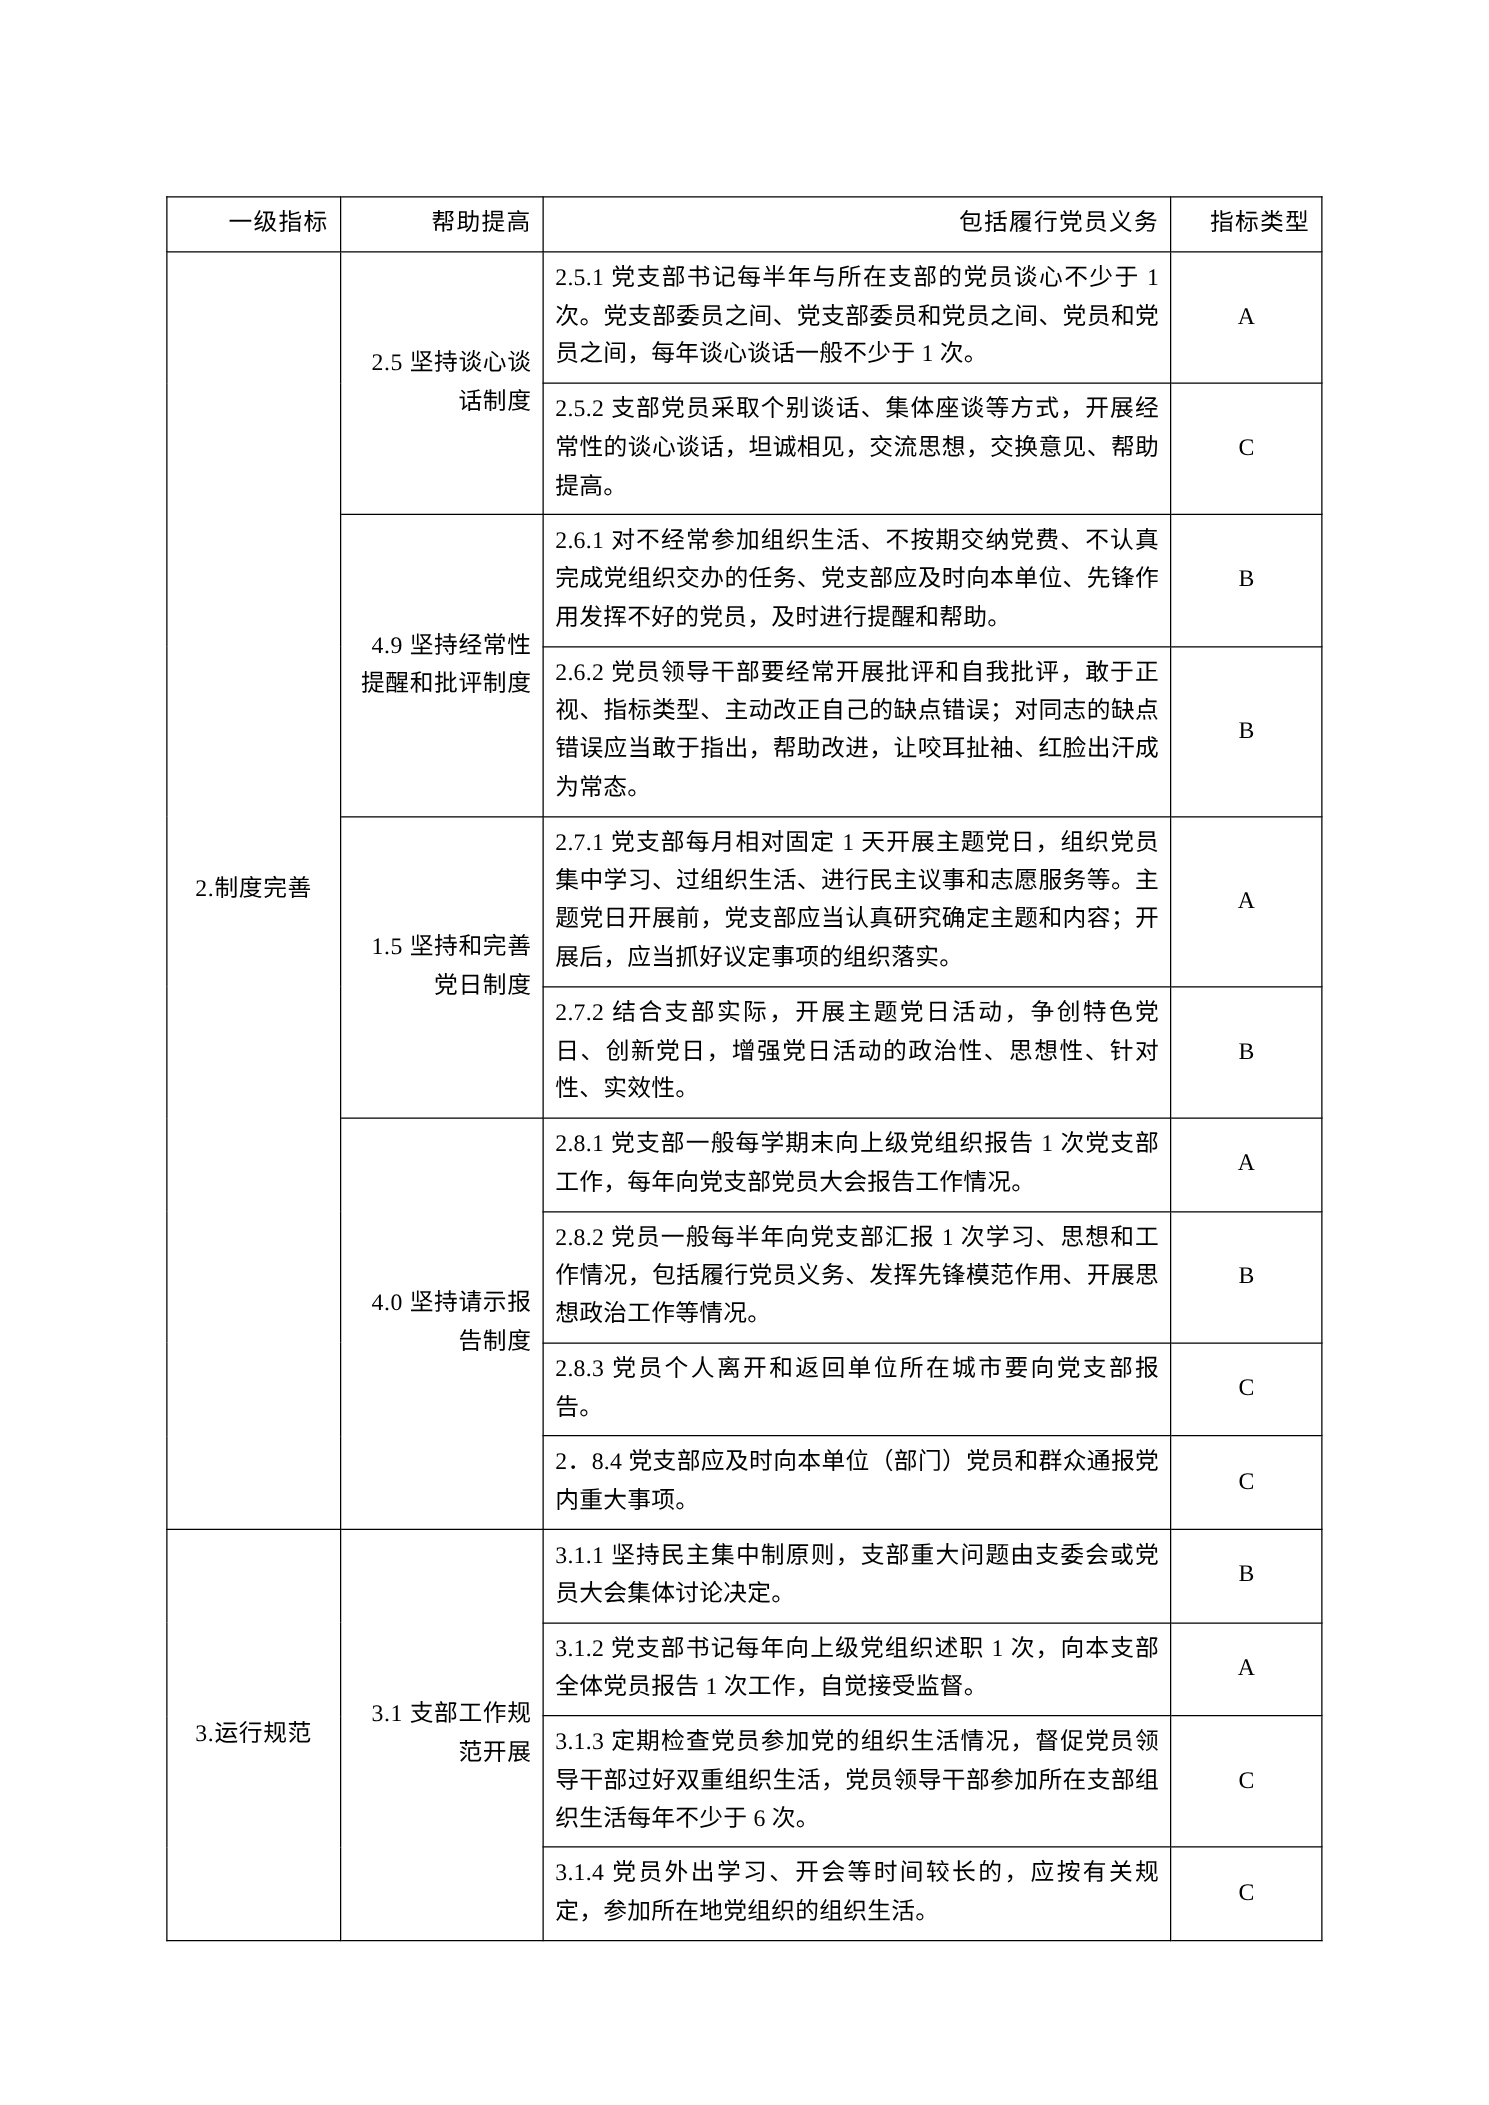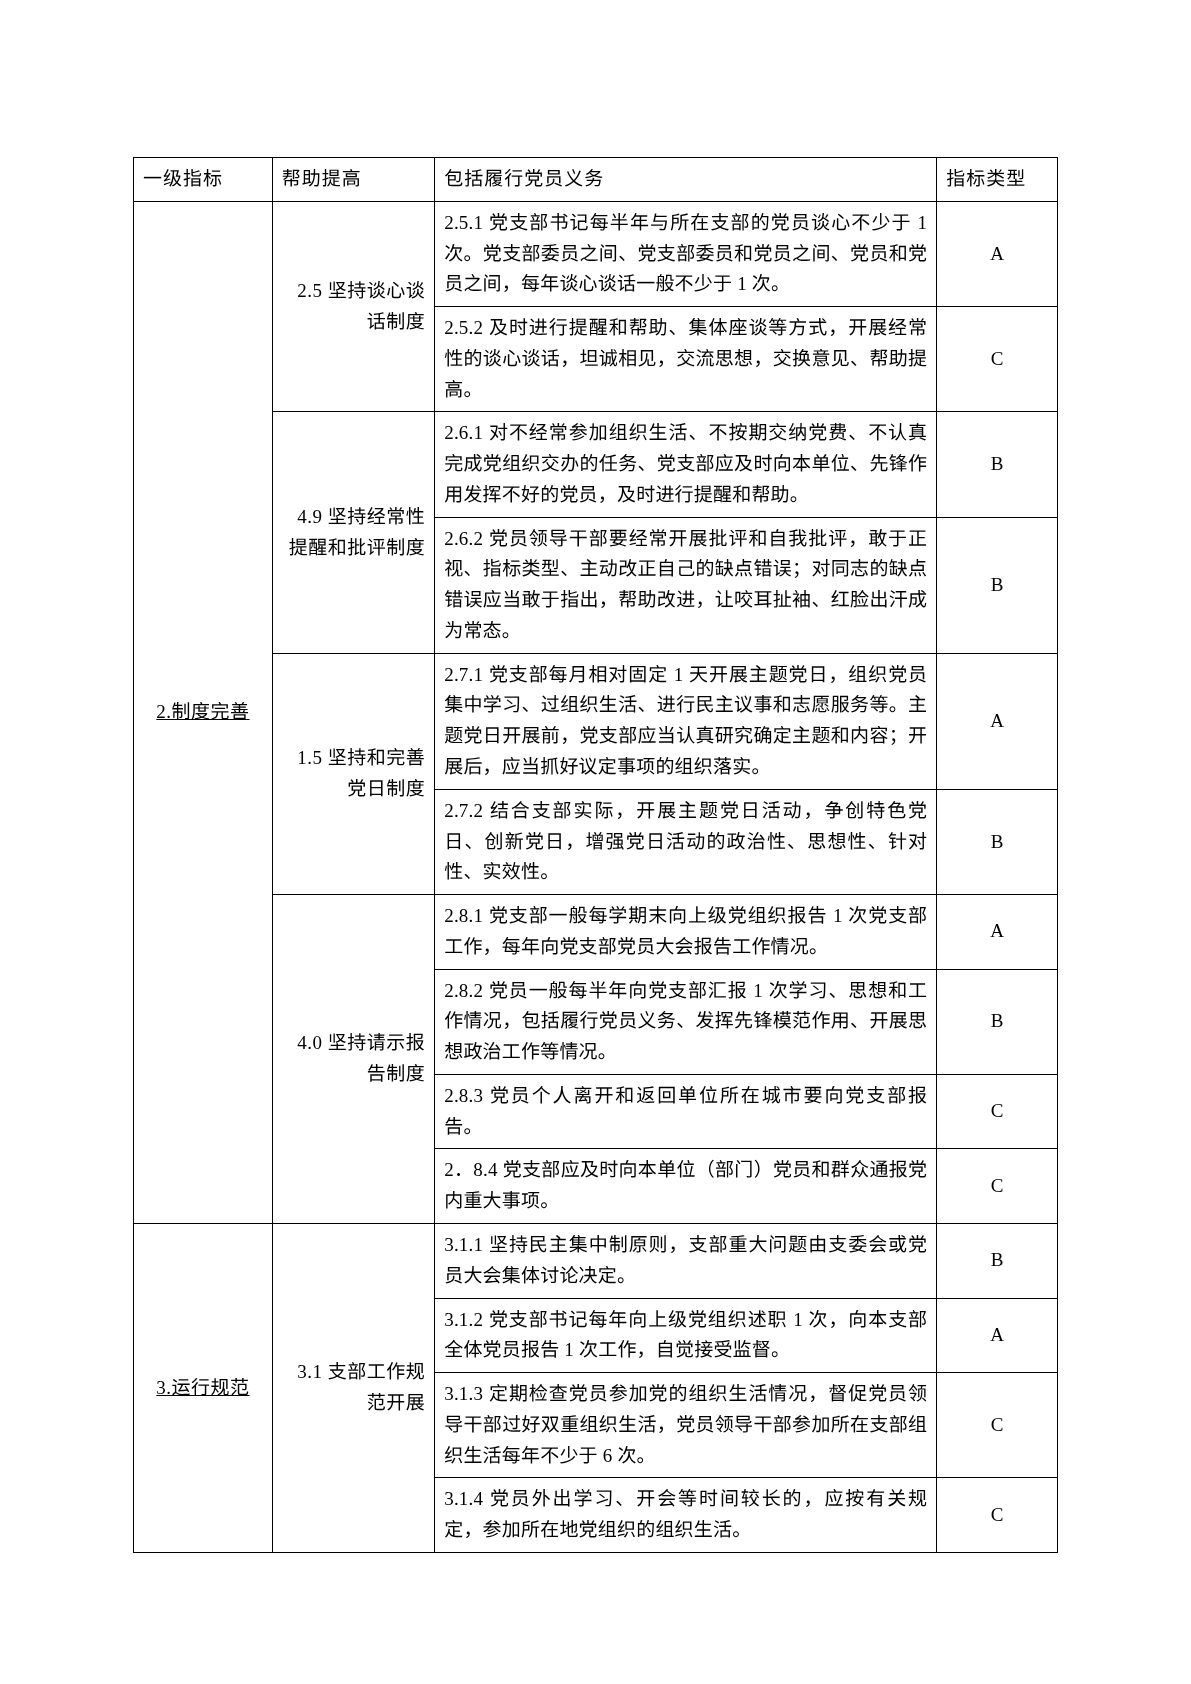--- a/index.html
+++ b/index.html
@@ -41,30 +41,29 @@
     font-size: 19px;
     line-height: 1.62;
     font-weight: normal;
   }
   col.c1 { width: 130px; }
   col.c2 { width: 152px; }
   col.c3 { width: 470px; }
   col.c4 { width: 113px; }
 
   thead td {
-    text-align: left;
+    text-align: right;
     font-size: 20px;
     padding-top: 12px;
     padding-bottom: 12px;
     letter-spacing: 1px;
   }
   td.lvl1 {
     text-align: center;
     letter-spacing: 0.5px;
-    text-decoration: underline;
   }
   td.lvl2 {
     text-align: right;
     letter-spacing: 0.5px;
   }
   td.point {
     text-align: justify;
     text-justify: inter-ideograph;
     letter-spacing: 0.2px;
   }
@@ -96,21 +95,21 @@
       </thead>
       <tbody>
 
         <tr>
           <td class="lvl1" rowspan="10">2.制度完善</td>
           <td class="lvl2" rowspan="2">2.5 坚持谈心谈话制度</td>
           <td class="point">2.5.1 党支部书记每半年与所在支部的党员谈心不少于 1 次。党支部委员之间、党支部委员和党员之间、党员和党员之间，每年谈心谈话一般不少于 1 次。</td>
           <td class="type">A</td>
         </tr>
         <tr>
-          <td class="point">2.5.2 及时进行提醒和帮助、集体座谈等方式，开展经常性的谈心谈话，坦诚相见，交流思想，交换意见、帮助提高。</td>
+          <td class="point">2.5.2 支部党员采取个别谈话、集体座谈等方式，开展经常性的谈心谈话，坦诚相见，交流思想，交换意见、帮助提高。</td>
           <td class="type">C</td>
         </tr>
 
         <tr>
           <td class="lvl2" rowspan="2">4.9 坚持经常性提醒和批评制度</td>
           <td class="point">2.6.1 对不经常参加组织生活、不按期交纳党费、不认真完成党组织交办的任务、党支部应及时向本单位、先锋作用发挥不好的党员，及时进行提醒和帮助。</td>
           <td class="type">B</td>
         </tr>
         <tr>
           <td class="point">2.6.2 党员领导干部要经常开展批评和自我批评，敢于正视、指标类型、主动改正自己的缺点错误；对同志的缺点错误应当敢于指出，帮助改进，让咬耳扯袖、红脸出汗成为常态。</td>

